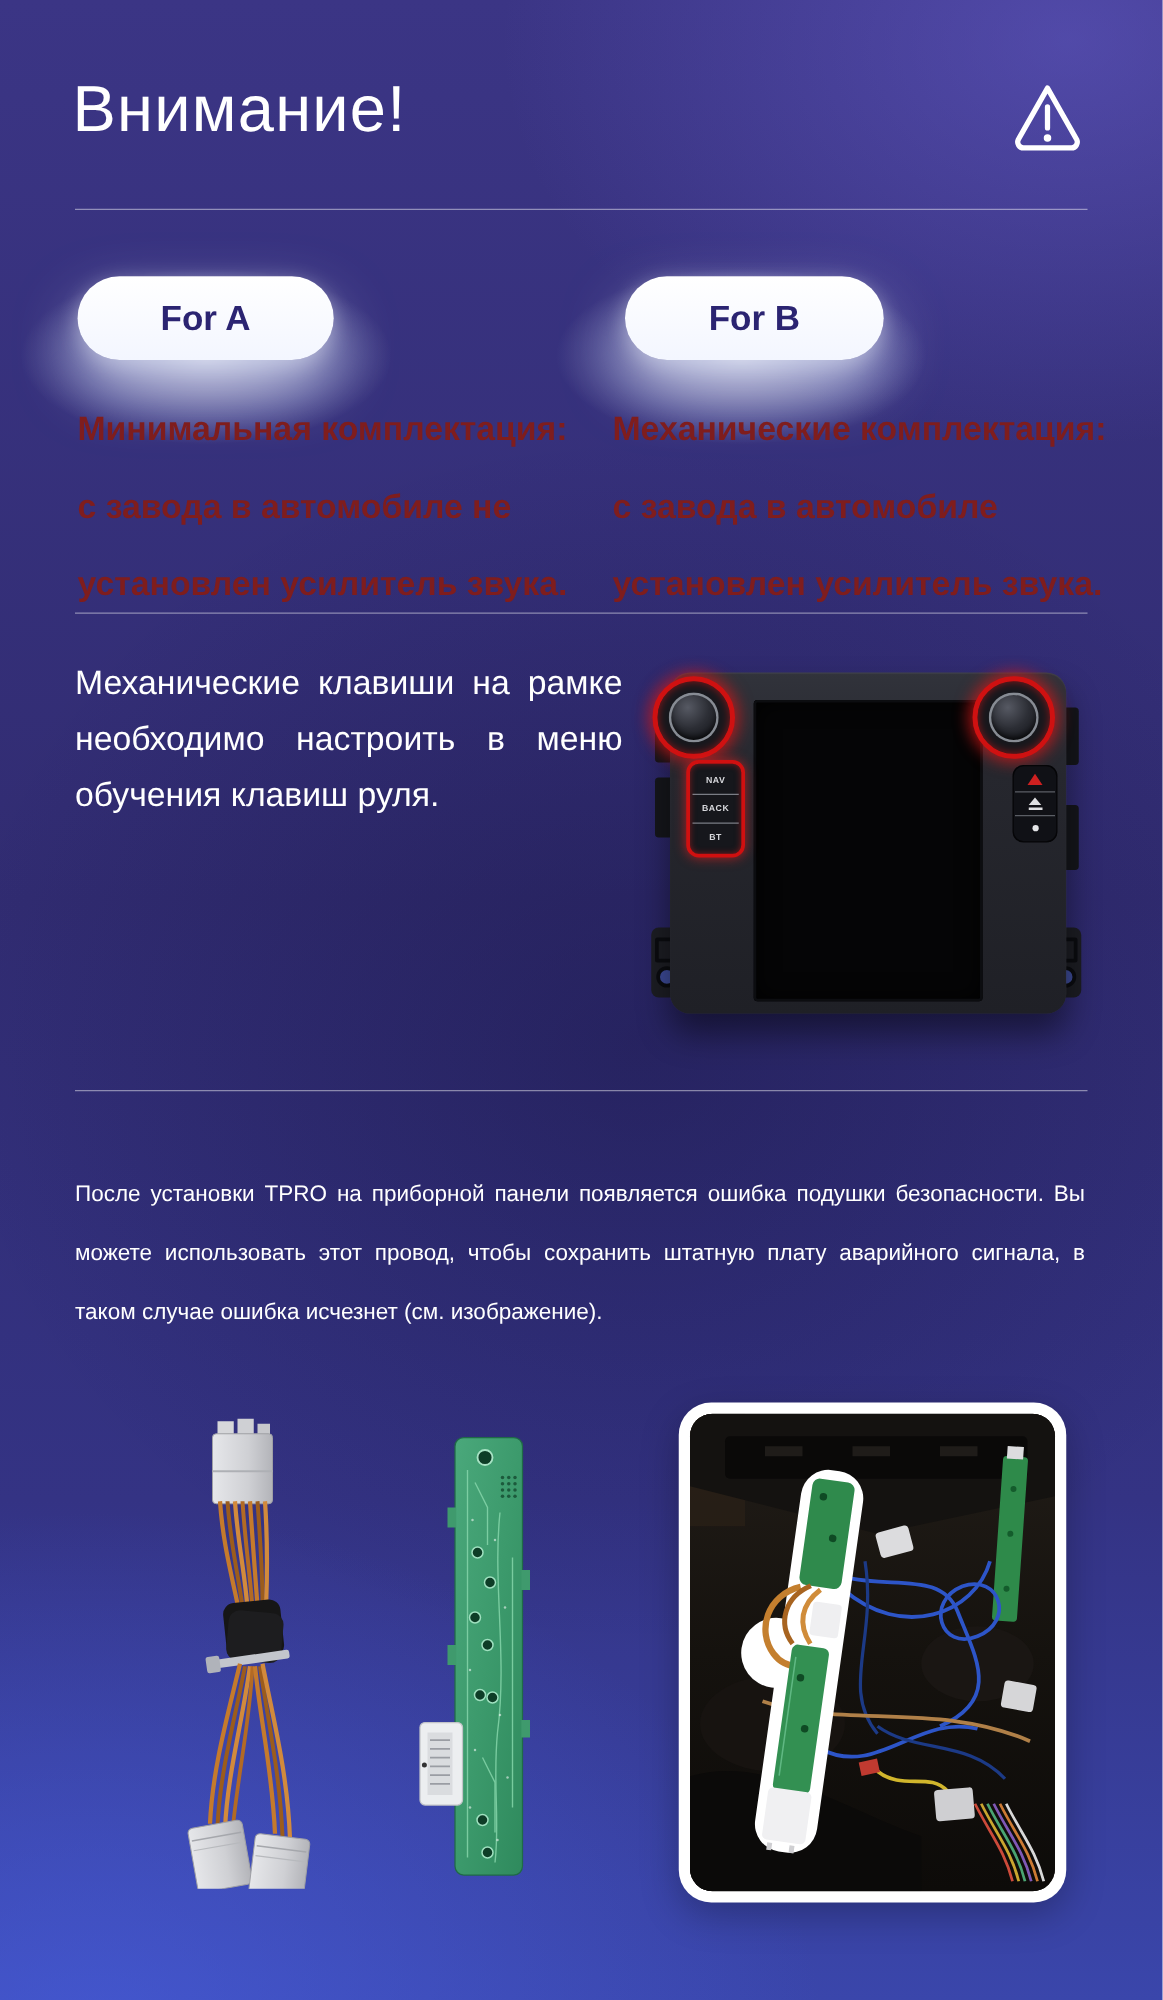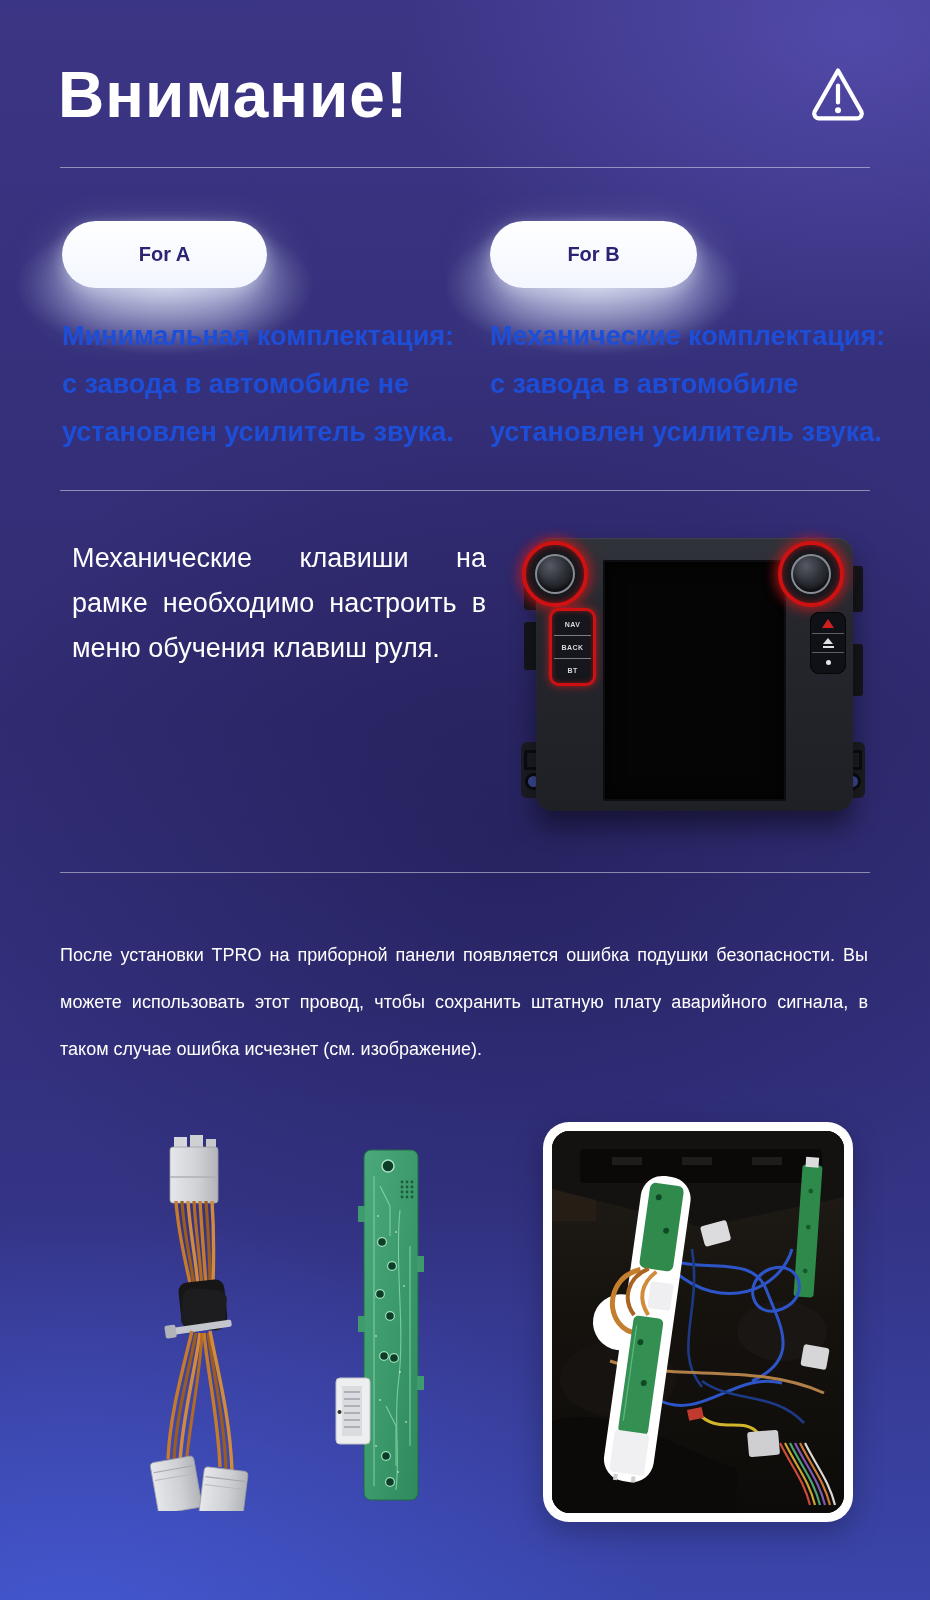--- a/index.html
+++ b/index.html
@@ -7,38 +7,38 @@
     width:930px;height:1600px;position:relative;overflow:hidden;
     font-family:"Liberation Sans","DejaVu Sans",sans-serif;
     background:
       radial-gradient(700px 500px at 92% 2%, rgba(118,108,228,0.38), transparent 65%),
       radial-gradient(900px 650px at 8% 102%, rgba(75,100,235,0.55), transparent 65%),
       radial-gradient(800px 700px at 55% 52%, rgba(12,10,45,0.30), transparent 70%),
       linear-gradient(180deg,#3b3585 0%,#312c72 45%,#343384 75%,#3a46ab 100%);
   }
   .abs{position:absolute;}
   
-  .title{left:58px;top:58px;font-size:64px;font-weight:700;color:#ffffff;letter-spacing:1px;}
+  .title{left:58px;top:58px;font-size:52px;font-weight:400;color:#ffffff;letter-spacing:1px;}
   .warn-icon{left:808px;top:64px;width:60px;height:58px;}
   .divider{left:60px;width:810px;height:1px;background:rgba(255,255,255,0.45);}
   .d1{top:167px;} .d2{top:490px;} .d3{top:872px;}
   
   .glow{width:430px;height:235px;top:172px;pointer-events:none;
     background:radial-gradient(ellipse 46% 40% at 50% 48%, rgba(255,255,255,0.62) 0%, rgba(219,231,255,0.22) 52%, rgba(219,231,255,0) 75%);}
   .glow-a{left:-50px;} .glow-b{left:378px;}
   .pill{top:221px;height:67px;border-radius:34px;display:flex;align-items:center;justify-content:center;
     background:linear-gradient(180deg,#ffffff 0%,#f3f6ff 100%);
     box-shadow:0 22px 48px rgba(222,233,255,0.55), 0 4px 16px rgba(255,255,255,0.35);
-    font-size:20px;font-weight:700;color:#2b2472;}
-  .pill-a{left:62px;width:205px;} .pill-b{left:490px;width:207px;}
-  .variant-desc{top:312px;width:410px;font-size:27px;font-weight:700;line-height:48px;color:#1d4ed8;}
+    font-size:28px;font-weight:700;color:#2b2472;}
+  .pill-a{left:62px;width:205px;} .pill-b{left:500px;width:207px;}
+  .variant-desc{top:312px;width:410px;font-size:27px;font-weight:700;line-height:62px;color:#7f1d1d;}
   .desc-a{left:62px;} .desc-b{left:490px;}
   
   .keys-note{left:60px;top:524px;width:438px;font-size:27px;line-height:45px;color:#ffffff;text-align:justify;}
-  .keys-note p{margin:12px;}
+  .keys-note p{margin:0;}
   
   .unit{left:517px;top:526px;width:352px;height:292px;}
   .fin{position:absolute;width:16px;background:#15161b;border-radius:3px;z-index:0;}
   .f1{left:7px;top:42px;height:42px;} .f2{left:7px;top:96px;height:48px;}
   .f3{left:330px;top:40px;height:46px;} .f4{left:330px;top:118px;height:52px;}
   .bracket{position:absolute;width:34px;height:56px;background:#1c1d23;border-radius:6px;z-index:0;}
   .bl{left:4px;top:216px;} .br{left:314px;top:216px;}
   .bracket::before{content:"";position:absolute;top:8px;width:12px;height:14px;border:3px solid #0b0c10;border-radius:2px;}
   .bl::before{left:3px;} .br::before{right:3px;}
   .bracket::after{content:"";position:absolute;bottom:8px;width:11px;height:11px;border-radius:50%;background:#3c4a96;border:3px solid #0b0c10;}

